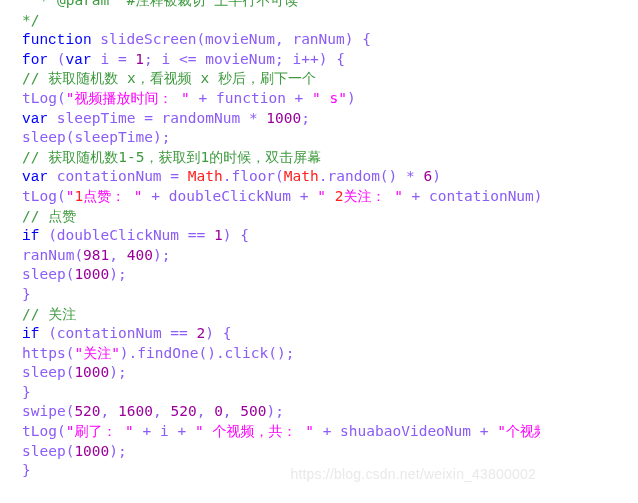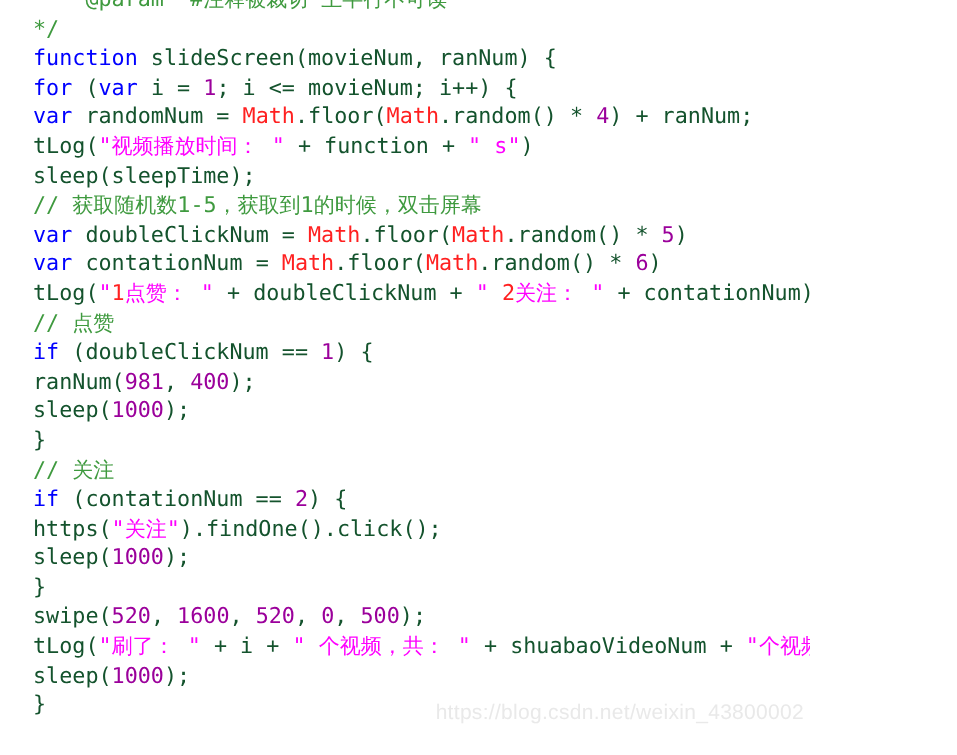--- a/index.html
+++ b/index.html
@@ -41,26 +41,26 @@
     height: 19.6px;
     line-height: 19.6px;
     white-space: pre;
     font-size: 14.5px;
     padding-left: 22px;
     color: #000000;
     letter-spacing: 0px;
   }
 
   
-  .t-kw   { color: #0000ff; }            
+  .t-kw   { color: #0000ff; font-family: Liberation Mono, monospace; }            
   .t-cm   { color: #3f9a3f; }            
   .t-str  { color: #ff00ff; }            
   .t-num  { color: #9b009b; }            
   .t-cls  { color: #ff2020; }            
-  .t-pl   { color: #14532d; }            
+  .t-pl   { color: #8b5cf6; }            
 
   
   .cjk {
     font-family: "DejaVu Sans", "Liberation Sans", sans-serif;
     font-size: 14px;
   }
 
   #watermark {
     position: absolute;
     right: 4px;
@@ -76,25 +76,25 @@
 </style>
 </head>
 <body>
 
 <div id="code-view">
   <div class="code-lines" id="code-lines">
       <div class="code-line"><span class="t-cm">  * @param  #</span><span class="t-cm cjk">注释被裁切</span><span class="t-cm"> </span><span class="t-cm cjk">上半行不可读</span></div>
       <div class="code-line"><span class="t-cm">*/</span></div>
       <div class="code-line"><span class="t-kw">function</span><span class="t-pl"> slideScreen(movieNum, ranNum) {</span></div>
       <div class="code-line"><span class="t-kw">for</span><span class="t-pl"> (</span><span class="t-kw">var</span><span class="t-pl"> i = </span><span class="t-num">1</span><span class="t-pl">; i &lt;= movieNum; i++) {</span></div>
-      <div class="code-line"><span class="t-kw">var</span><span class="t-pl"> randomNum = </span><span class="t-cls">Math</span><span class="t-pl">.floor(</span><span class="t-cls">Math</span><span class="t-pl">.random() * </span><span class="t-num">4</span><span class="t-pl">) + ranNum;</span></div>
+      <div class="code-line"><span class="t-cm">// </span><span class="t-cm cjk">获取随机数</span><span class="t-cm"> x</span><span class="t-cm cjk">，看视频</span><span class="t-cm"> x </span><span class="t-cm cjk">秒后，刷下一个</span></div>
       <div class="code-line"><span class="t-pl">tLog(</span><span class="t-str">"</span><span class="t-str cjk">视频播放时间：</span><span class="t-str"> "</span><span class="t-pl"> + function + </span><span class="t-str">" s"</span><span class="t-pl">)</span></div>
+      <div class="code-line"><span class="t-kw">var</span><span class="t-pl"> sleepTime = randomNum * </span><span class="t-num">1000</span><span class="t-pl">;</span></div>
       <div class="code-line"><span class="t-pl">sleep(sleepTime);</span></div>
       <div class="code-line"><span class="t-cm">// </span><span class="t-cm cjk">获取随机数</span><span class="t-cm">1-5</span><span class="t-cm cjk">，获取到</span><span class="t-cm">1</span><span class="t-cm cjk">的时候，双击屏幕</span></div>
-      <div class="code-line"><span class="t-kw">var</span><span class="t-pl"> doubleClickNum = </span><span class="t-cls">Math</span><span class="t-pl">.floor(</span><span class="t-cls">Math</span><span class="t-pl">.random() * </span><span class="t-num">5</span><span class="t-pl">)</span></div>
       <div class="code-line"><span class="t-kw">var</span><span class="t-pl"> contationNum = </span><span class="t-cls">Math</span><span class="t-pl">.floor(</span><span class="t-cls">Math</span><span class="t-pl">.random() * </span><span class="t-num">6</span><span class="t-pl">)</span></div>
       <div class="code-line"><span class="t-pl">tLog(</span><span class="t-str">"</span><span class="t-cls">1</span><span class="t-str cjk">点赞：</span><span class="t-str"> "</span><span class="t-pl"> + doubleClickNum + </span><span class="t-str">" </span><span class="t-cls">2</span><span class="t-str cjk">关注：</span><span class="t-str"> "</span><span class="t-pl"> + contationNum);</span></div>
       <div class="code-line"><span class="t-cm">// </span><span class="t-cm cjk">点赞</span></div>
       <div class="code-line"><span class="t-kw">if</span><span class="t-pl"> (doubleClickNum == </span><span class="t-num">1</span><span class="t-pl">) {</span></div>
       <div class="code-line"><span class="t-pl">ranNum(</span><span class="t-num">981</span><span class="t-pl">, </span><span class="t-num">400</span><span class="t-pl">);</span></div>
       <div class="code-line"><span class="t-pl">sleep(</span><span class="t-num">1000</span><span class="t-pl">);</span></div>
       <div class="code-line"><span class="t-pl">}</span></div>
       <div class="code-line"><span class="t-cm">// </span><span class="t-cm cjk">关注</span></div>
       <div class="code-line"><span class="t-kw">if</span><span class="t-pl"> (contationNum == </span><span class="t-num">2</span><span class="t-pl">) {</span></div>
       <div class="code-line"><span class="t-pl">https(</span><span class="t-str">"</span><span class="t-str cjk">关注</span><span class="t-str">"</span><span class="t-pl">).findOne().click();</span></div>

